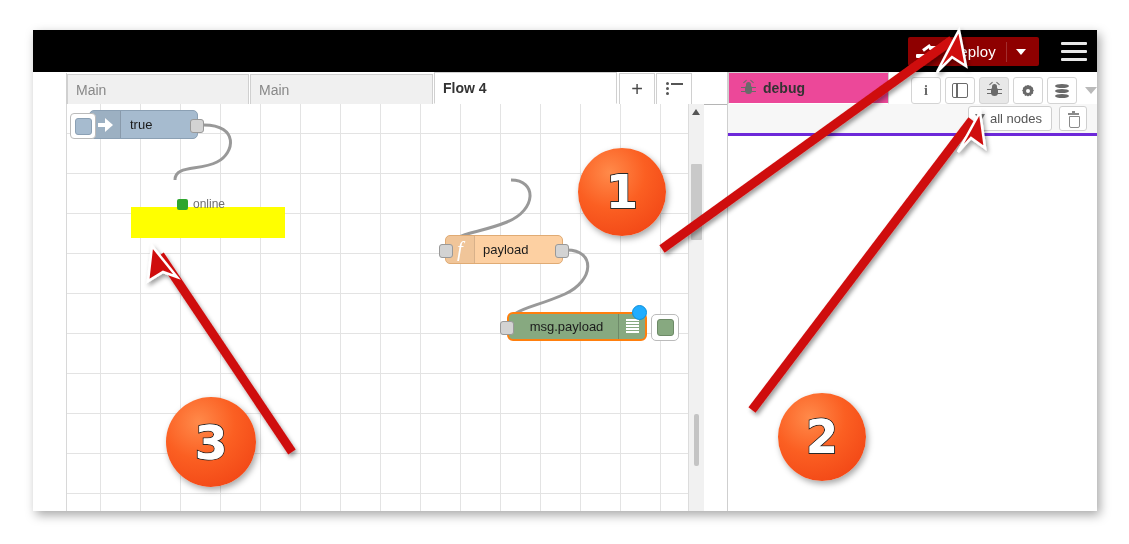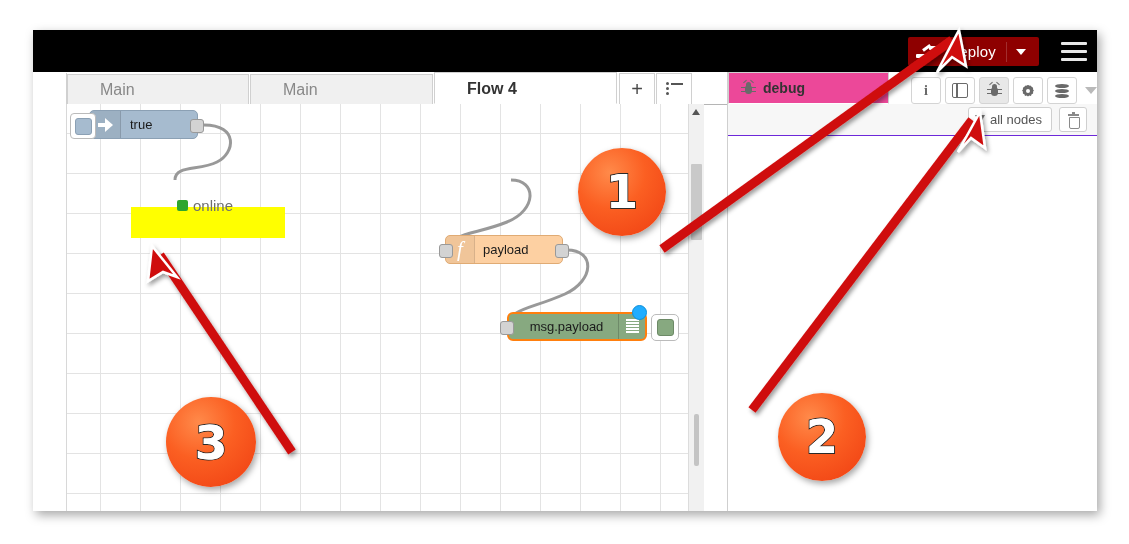--- a/index.html
+++ b/index.html
@@ -77,22 +77,22 @@
   .tabbar {
     position: absolute; left: 0; top: 0;
     width: 694px; height: 32px;
     background: #ffffff;
     border-bottom: 1px solid #b5b5b5;
     display: flex; align-items: flex-end;
   }
   .tab-spacer { width: 33px; height: 31px; border-right: 1px solid #d0d0d0; background:#fff;}
   .tab {
     height: 30px; line-height: 30px;
-    padding: 0 32px;
-    font-size: 16px;
+    padding: 0 8px;
+    font-size: 14px;
     color: #888888;
     background: #f0f0f0;
     border: 1px solid #d0d0d0;
     border-bottom: none;
     margin-right: 1px;
     box-sizing: border-box;
     cursor: pointer;
     white-space: nowrap;
   }
   .tab.w-main { width: 182px; }
@@ -233,21 +233,21 @@
     transform: rotate(0deg);
   }
   .node-purple .label { font-size: 13px; color: #1b1b1b; padding-left: 8px; white-space: nowrap; }
   .node-status {
     position: absolute; left: 110px; top: 93px;
     display: flex; align-items: center;
   }
   .node-status .dot {
     width: 11px; height: 11px; background: #2ea62e; border-radius: 2px; margin-right: 5px;
   }
-  .node-status .txt { font-size: 15px; color: #6f6f6f; }
+  .node-status .txt { font-size: 12px; color: #6f6f6f; }
 
   
   .node-function {
     left: 378px; top: 131px; width: 118px; height: 29px;
     background: #fdd0a2; border: 1px solid #e0ab74; border-radius: 5px;
     display:flex; align-items:center;
   }
   .node-function .icon-box {
     width: 28px; height:100%;
     background: rgba(0,0,0,0.05);
@@ -332,21 +332,21 @@
   .sb-icon-btn.active { background:#e8e8e8; }
   .sb-caret {
     margin-left: 8px;
     width:0;height:0;
     border-left:6px solid transparent;border-right:6px solid transparent;
     border-top:7px solid #b9b9b9;
     cursor:pointer;
   }
   .sb-filterrow {
     position:absolute; left:0; top:32px; width:369px; height:32px;
-    background:#f7f7f7; border-bottom:1px solid #6d28d9;
+    background:#f7f7f7; border-bottom:3px solid #6d28d9;
     display:flex; align-items:center; justify-content:flex-end;
     padding-right: 10px; box-sizing:border-box;
   }
   .filter-btn {
     height: 23px; border:1px solid #cfcfcf; background:#fff;
     border-radius:3px; display:flex;align-items:center;
     padding: 0 9px 0 6px; font-size: 13px; color:#555; cursor:pointer;
   }
   .funnel {
     width:0;height:0;

